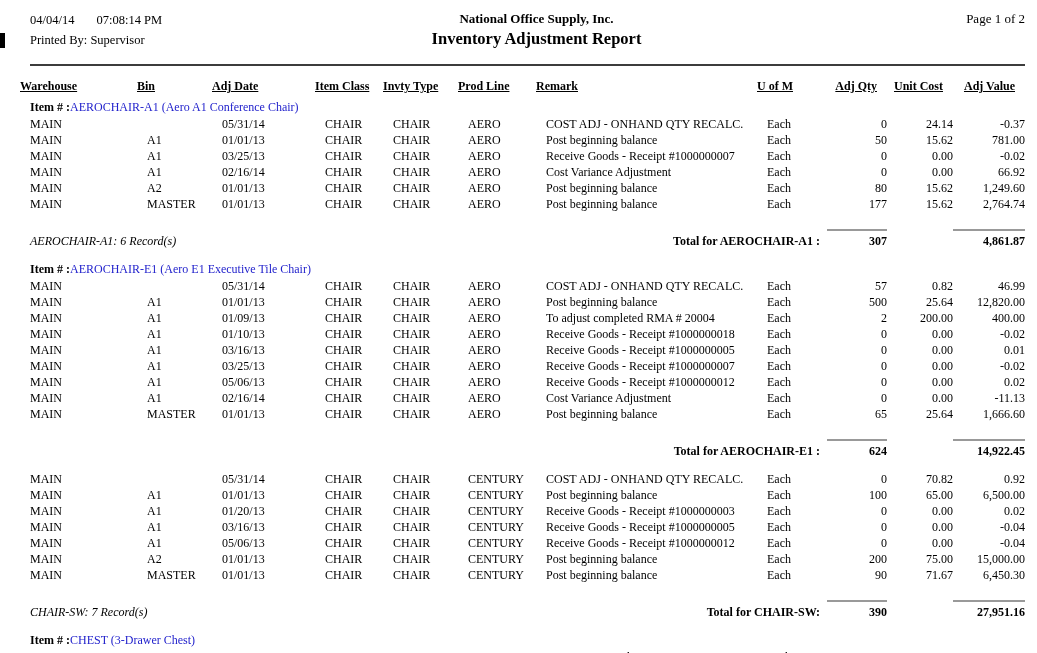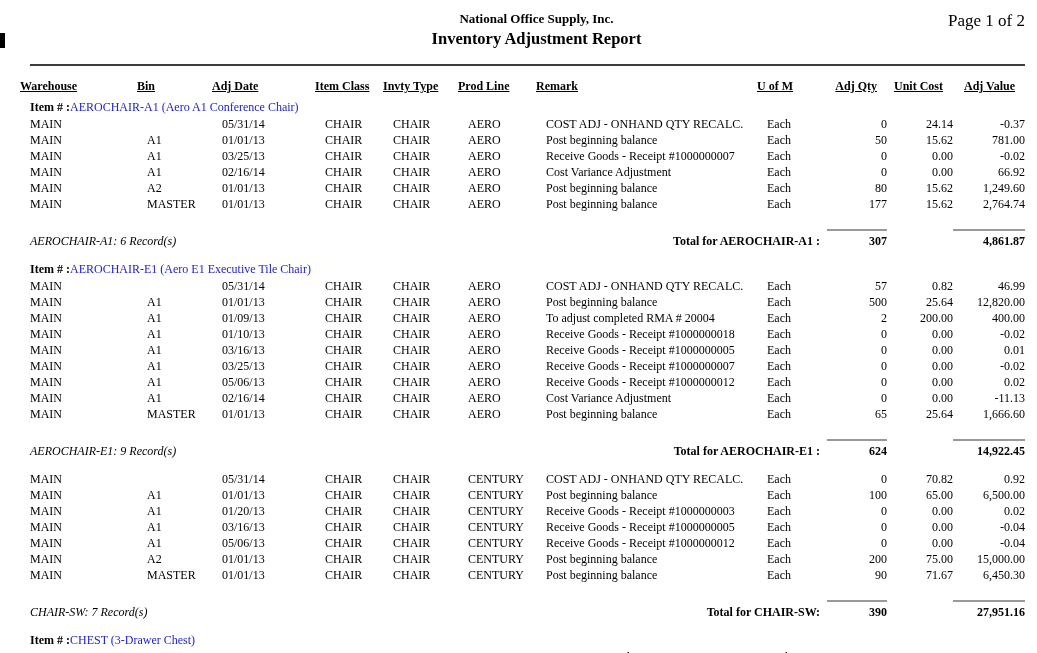--- a/index.html
+++ b/index.html
@@ -15,21 +15,21 @@
     --rule-dark:#3c3c3c;
   }
   .edge-mark{position:absolute;left:0;top:33px;width:5px;height:15px;background:#000;}
   .report-header{position:relative;padding:10px 12px 0 30px;height:52px;}
   .hdr-left{position:absolute;left:30px;top:10px;font-size:12.5px;}
   .hdr-left .line{line-height:20px;white-space:nowrap;}
   .hdr-left .time{margin-left:22px;}
   .hdr-center{position:absolute;left:4px;right:0;top:10px;text-align:center;margin-left:32px;}
   .company{font-size:13px;font-weight:bold;line-height:18px;}
   .title{font-size:16.5px;font-weight:bold;line-height:22px;}
-  .hdr-right{position:absolute;right:12px;top:11px;font-size:17px;}
+  .hdr-right{position:absolute;right:12px;top:11px;font-size:13px;}
   .rule{margin:2px 12px 0 30px;border-top:2px solid var(--rule-dark);height:0;}
   .grid{
     display:grid;
     grid-template-columns:117px 75px 103px 68px 75px 78px 221px 60px 60px 66px 72px;
     padding-left:30px;
   }
   .colhead{margin-top:12px;margin-bottom:5px;font-size:12px;font-weight:bold;line-height:16px;padding-left:20px;}
   .colhead .cell{text-decoration:underline;}
   .row{font-size:12px;line-height:16px;}
   .cell{white-space:nowrap;overflow:hidden;}
@@ -44,20 +44,29 @@
   .total-label{font-weight:bold;text-align:right;padding-right:7px;white-space:nowrap;}
   .total-num{font-weight:bold;text-align:right;border-top:2px solid var(--total-gray);padding-top:3px !important;}
 </style>
 </head>
 <body>
 
 <div class="page" style="--link-blue: #2222cc; --total-gray: #999999; --rule-dark: #3c3c3c;">
   <div class="edge-mark"></div>
 
   <div class="report-header">
+    <div class="hdr-left">
+      <div class="line">
+        <span>04/04/14</span><span class="time">07:08:14 PM</span>
+      </div>
+      <div class="line">
+        <span>Printed By:</span>
+        <span>Supervisor</span>
+      </div>
+    </div>
     <div class="hdr-center">
       <div class="company">National Office Supply, Inc.</div>
       <div class="title">Inventory Adjustment Report</div>
     </div>
     <div class="hdr-right">Page 1 of 2</div>
   </div>
 
   <div class="rule"></div>
 
   <div class="grid colhead">
@@ -275,21 +284,20 @@
           <span class="cell c3">CHAIR</span>
           <span class="cell c4">CHAIR</span>
           <span class="cell c5">AERO</span>
           <span class="cell c6">Post beginning balance</span>
           <span class="cell c7">Each</span>
           <span class="cell c8">65</span>
           <span class="cell c9">25.64</span>
           <span class="cell c10">1,666.60</span>
         </div>
         <div class="grid total-row">
-          <span class="rec-count" style="grid-column: 1 / span 6;">AEROCHAIR-E1: 9 Record(s)</span>
           <span class="total-label" style="grid-column: 7 / span 2;">Total for AEROCHAIR-E1 :</span>
           <span class="total-num" style="grid-column: 9;">624</span>
           <span class="total-num" style="grid-column: 11;">14,922.45</span>
         </div>
       </div>
       <div class="group">
         <div class="grid row">
           <span class="cell c0">MAIN</span>
           <span class="cell c1"></span>
           <span class="cell c2">05/31/14</span>

